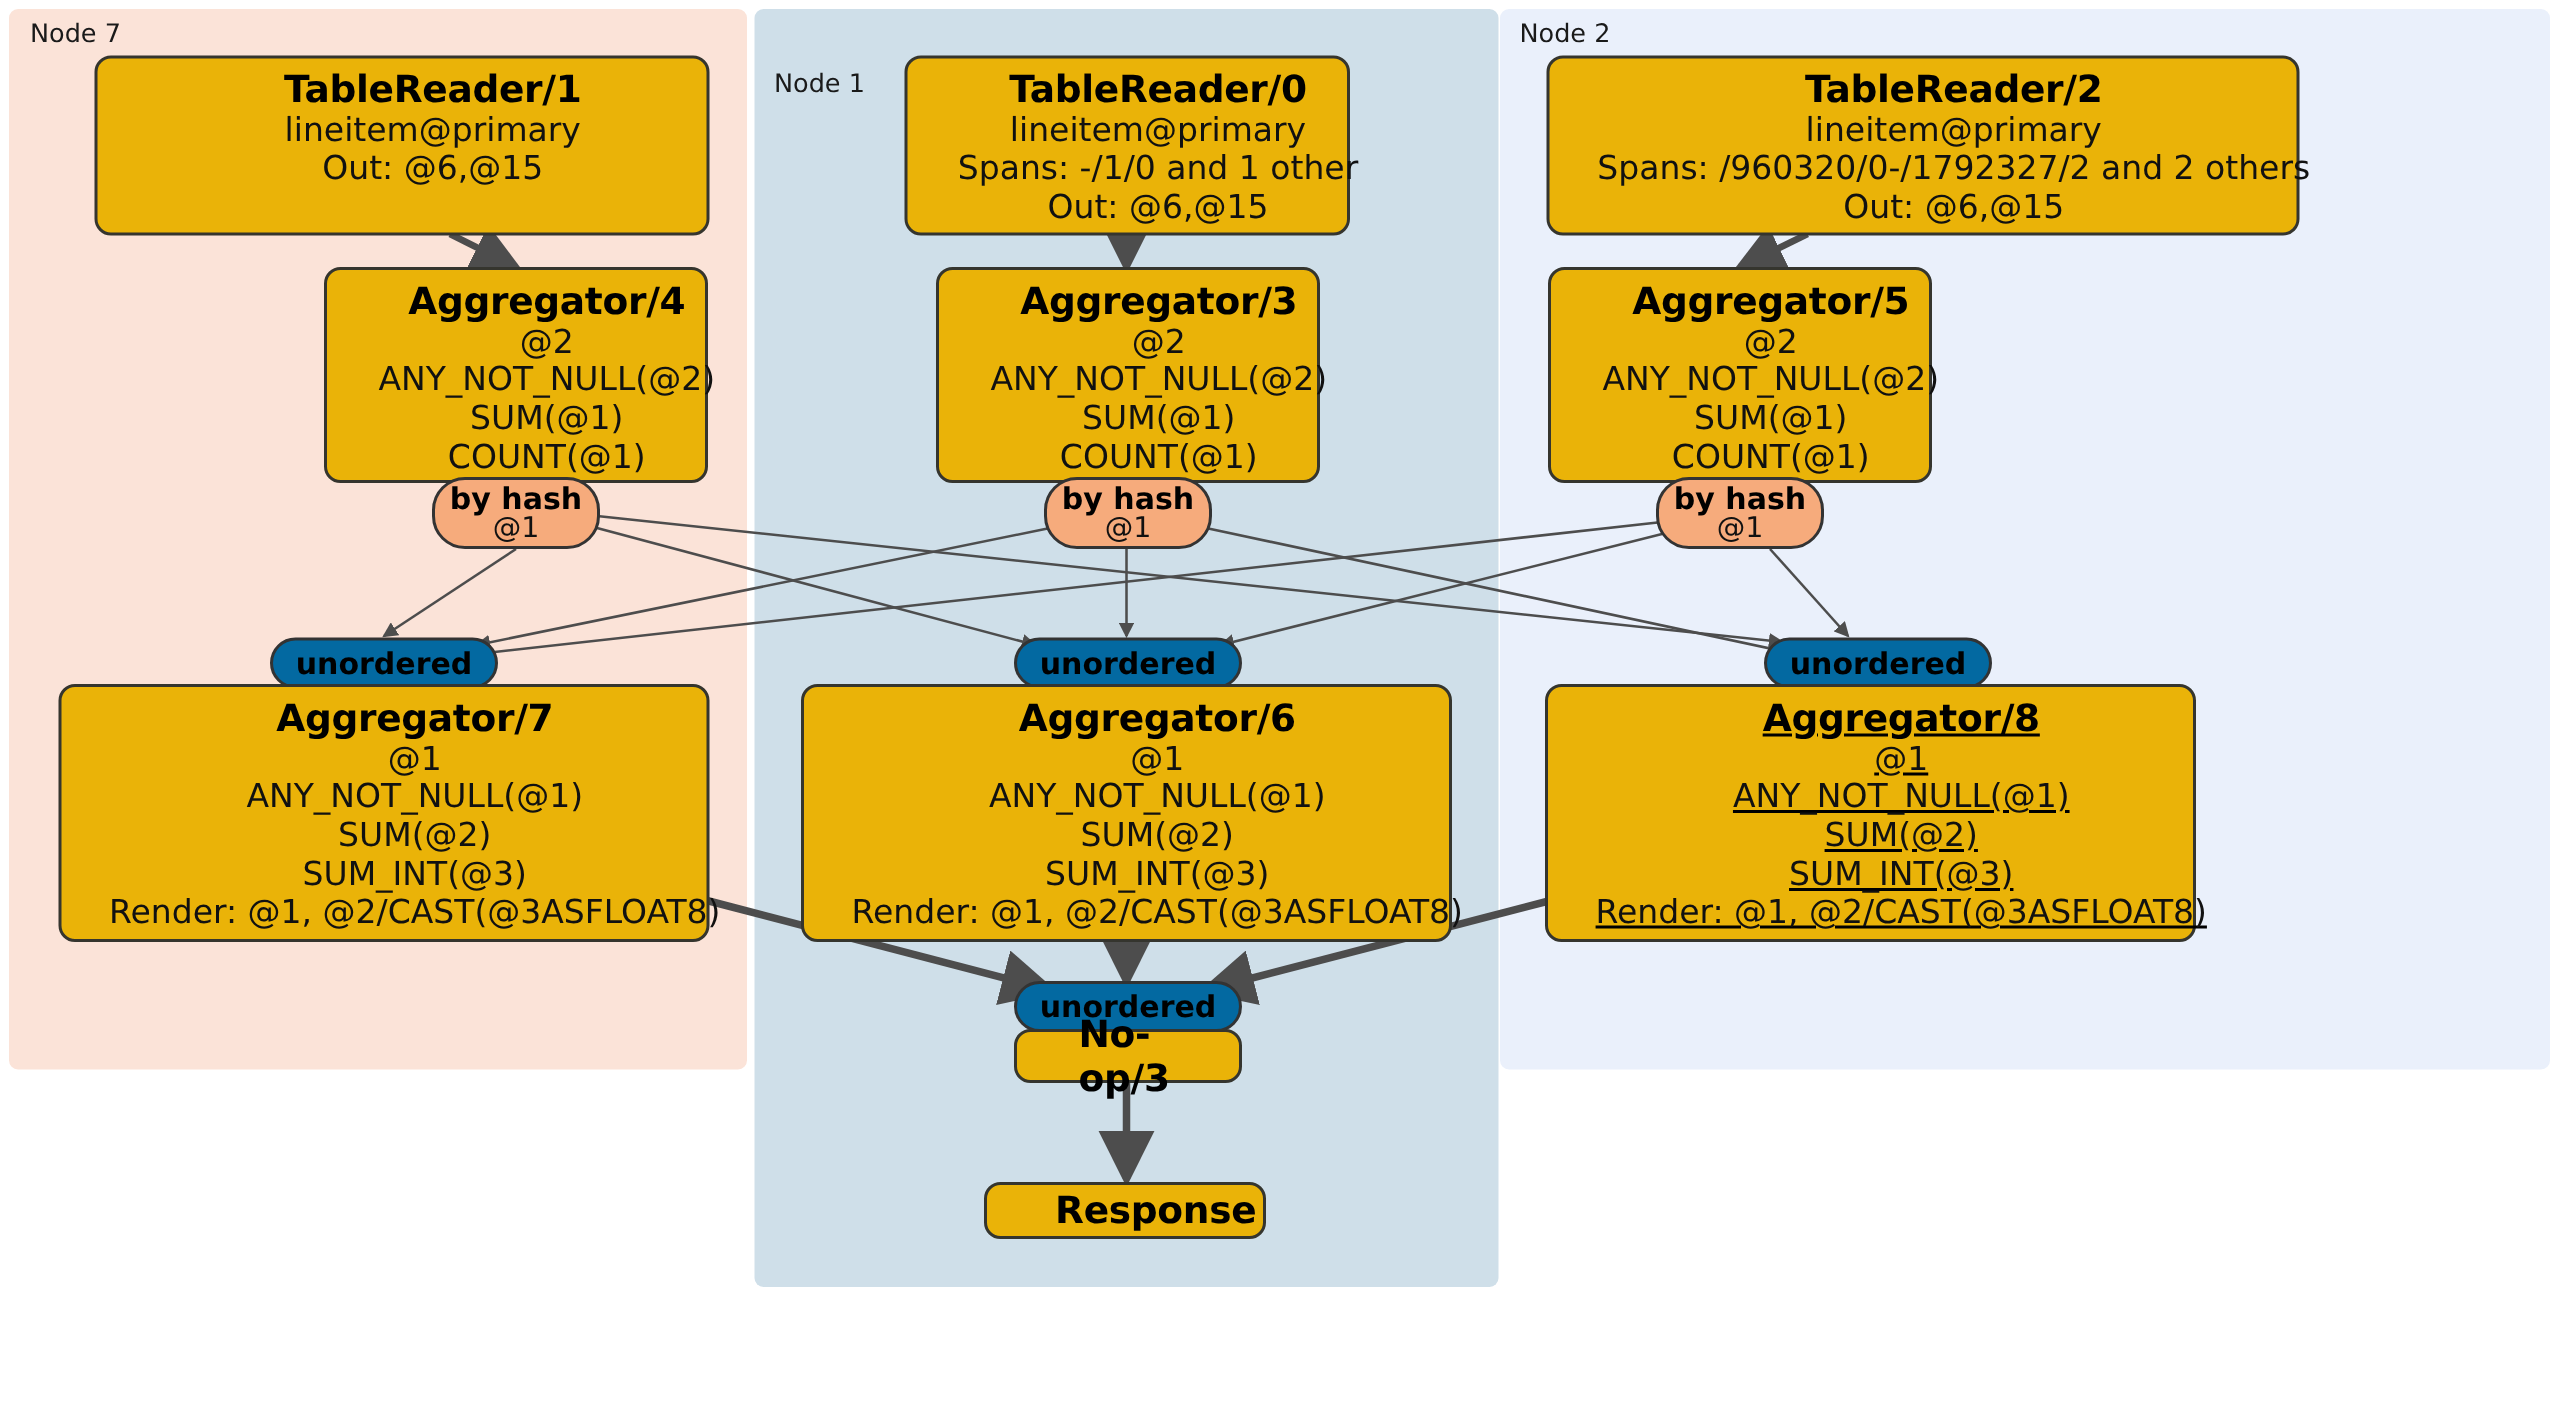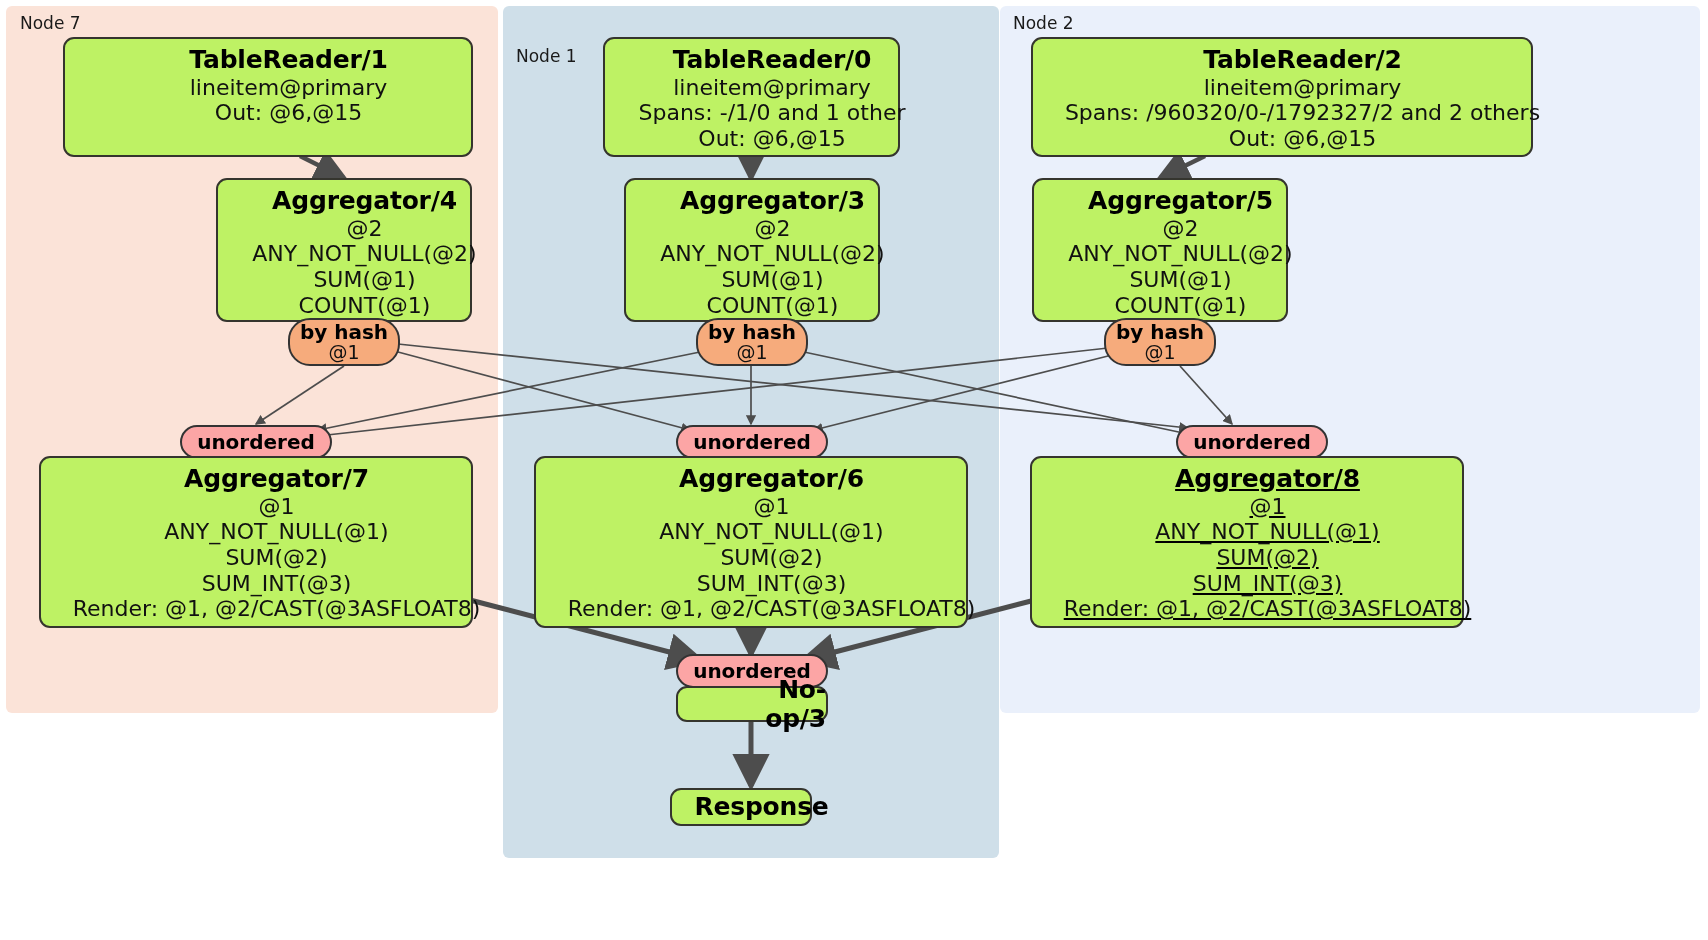--- a/index.html
+++ b/index.html
@@ -13,41 +13,41 @@
   .node-label{position:absolute;font-size:17px;color:#1a1a1a;
               font-family:"DejaVu Sans","Liberation Sans",sans-serif;
               white-space:nowrap;}
 
   
   #edges{position:absolute;left:0;top:0;width:1708px;height:940px;
          pointer-events:none;}
 
   
   .proc{position:absolute;box-sizing:border-box;
-        background:#bef264;border:2.5px solid #35352e;border-radius:11px;
-        text-align:right;display:flex;flex-direction:column;
+        background:#eab308;border:2.5px solid #35352e;border-radius:11px;
+        text-align:left;display:flex;flex-direction:column;
         align-items:center;justify-content:flex-start;
         padding-top:6px;padding-left:41px;}
   .proc .ttl{font-weight:bold;font-size:25px;color:#000;line-height:1.18;
              letter-spacing:-0.2px;}
   .proc .ln{font-size:22px;color:#111;line-height:1.17;white-space:nowrap;}
 
   
   .proc.compact{padding-top:0;justify-content:center;}
 
   
   .pill{position:absolute;box-sizing:border-box;
         border:2.2px solid #333;border-radius:22px;
         display:flex;flex-direction:column;align-items:center;
         justify-content:center;}
   .pill .pl{font-weight:bold;font-size:20px;color:#000;line-height:1.05;
             white-space:nowrap;}
   .pill .ps{font-size:19px;color:#111;line-height:1.05;white-space:nowrap;}
   .pill.hash{background:#f6ab7c;}
-  .pill.unord{background:#fca5a5;}
+  .pill.unord{background:#0369a1;}
 </style>
 </head>
 <body>
 
 <div id="stage">
 
   <div class="node-panel" style="left:6px;top:6px;width:492px;height:707px;background:#fbe3d8;"></div>
   <div class="node-panel" style="left:503px;top:6px;width:496px;height:852px;background:#cfdfe9;"></div>
   <div class="node-panel" style="left:1000px;top:6px;width:700px;height:707px;background:#eaf0fb;"></div>
 
@@ -183,17 +183,17 @@
   </div>
 
   <div class="pill unord" style="left:676px;top:654px;width:152px;height:34px;">
     <div class="pl">unordered</div>
   </div>
 
   <div class="proc compact" style="left:676px;top:686px;width:152px;height:36px;">
     <div class="ttl">No-op/3</div>
   </div>
 
-  <div class="proc compact" style="left:670px;top:788px;width:142px;height:38px;">
+  <div class="proc compact" style="left:656px;top:788px;width:188px;height:38px;">
     <div class="ttl">Response</div>
   </div>
 
 </div>
 
 </body></html>

